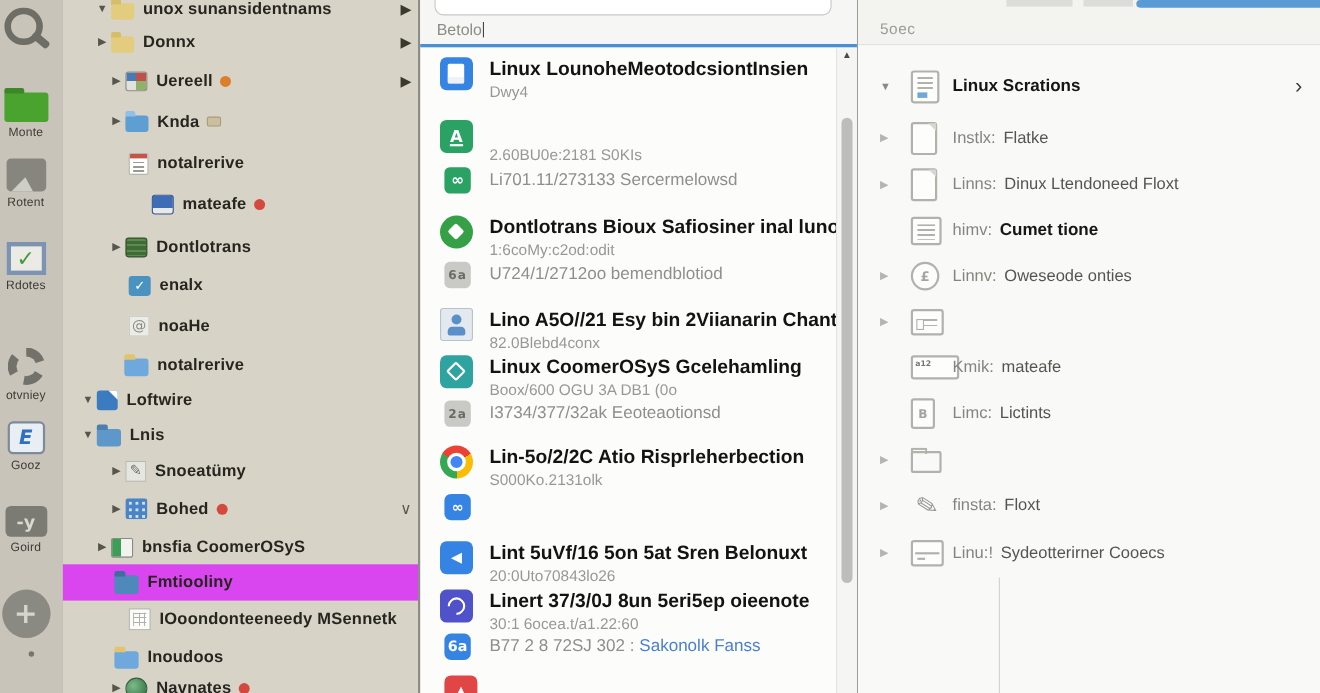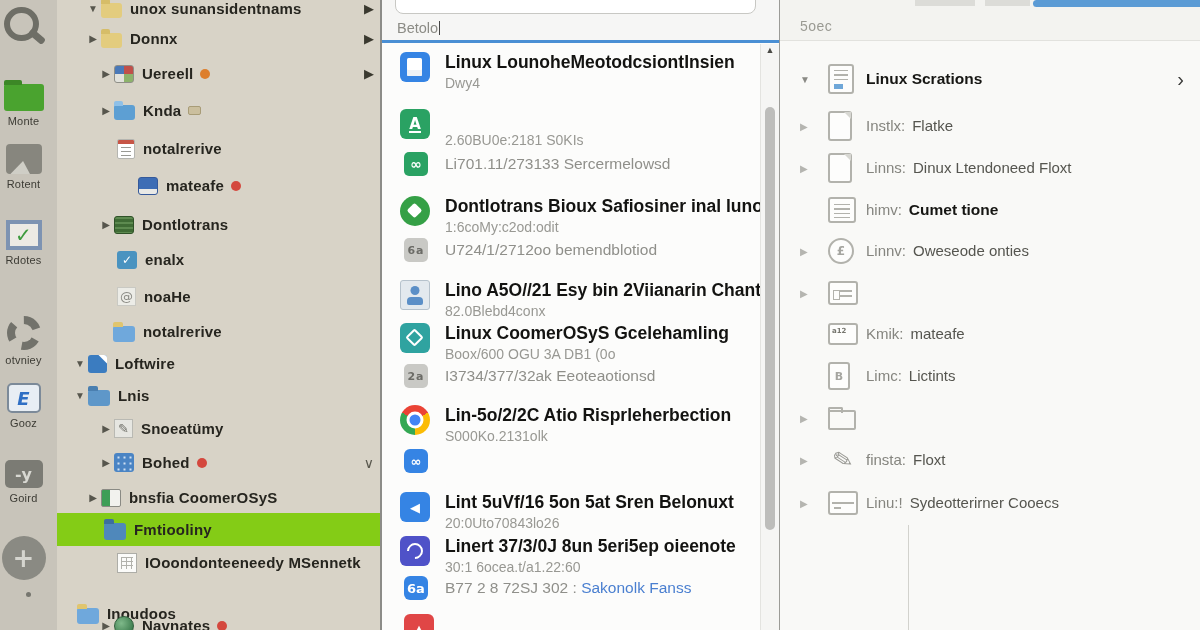--- a/index.html
+++ b/index.html
@@ -10,21 +10,21 @@
   .rail{position:absolute;left:0;top:0;width:57px;height:630px;background:#c8c4ba;
     border-right:1px solid #a49f93;}
   .rail-item{position:absolute;left:0;width:47px;display:flex;flex-direction:column;
     align-items:center;gap:4px;}
   .rail-label{font-size:11px;color:#3c3b34;letter-spacing:.2px;white-space:nowrap;}
   .rail-dot{position:absolute;left:26px;top:592px;width:5px;height:5px;border-radius:50%;background:#76766f;}
 
   
   .tree{position:absolute;left:57px;top:0;width:323px;height:630px;background:#d8d3c7;overflow:hidden;}
   .trow{position:absolute;left:0;width:100%;height:33px;display:flex;align-items:center;box-sizing:border-box;white-space:nowrap;}
-  .trow.sel{background:#84cc16;}
+  .trow.sel{background:#d946ef;}
   .chv{width:16px;flex:0 0 16px;text-align:center;font-size:10px;color:#57564d;}
   .tlabel{margin-left:8px;font-size:15px;font-weight:600;color:#26251f;letter-spacing:.2px;}
   .badge{width:10px;height:10px;border-radius:50%;margin-left:7px;flex:0 0 auto;}
   .badge.tag{width:11px;height:7px;border-radius:2px;border:1px solid #a89c77;}
   .rchv{position:absolute;right:6px;font-size:13px;color:#3a392f;}
   .rchv.v{font-size:14px;color:#5a594f;}
 
   
   .mid{position:absolute;left:380px;top:0;width:397px;height:630px;background:#fcfcfb;
     border-left:2px solid #8c8c88;border-right:3px solid #9b9b97;box-sizing:content-box;}
@@ -247,21 +247,21 @@
         <span class="tlabel">bnsfia CoomerOSyS</span>
       </div>
       <div class="trow sel" style="top: 513px; padding-left: 47px;">
         <span class="ic icx-folder" style="width: 22px; height: 17px; --fb: #4f88bb; --ft: #3d6f9e;"></span>
         <span class="tlabel">Fmtiooliny</span>
       </div>
       <div class="trow" style="top: 546px; padding-left: 60px;">
         <span class="ic icx-sheet" style="width: 20px; height: 20px;"></span>
         <span class="tlabel">IOoondonteeneedy MSennetk</span>
       </div>
-      <div class="trow" style="top: 597px; padding-left: 20px;">
+      <div class="trow" style="top: 581px; padding-left: 47px;">
         <span class="ic icx-folder" style="width: 22px; height: 16px; --fb: #6fa8dc; --ft: #e0c56e;"></span>
         <span class="tlabel">Inoudoos</span>
       </div>
       <div class="trow" style="top: 609px; padding-left: 41px;">
         <span class="chv">▶</span>
         <span class="ic icx-globe" style="width: 20px; height: 20px;"></span>
         <span class="tlabel">Navnates</span>
         <span class="badge" style="background: rgb(212, 72, 62);"></span>
       </div>
     </div>
@@ -385,21 +385,21 @@
           <div class="rlabel"><span class="rprefix">Linnv:</span><span class="rvalue">Oweseode onties</span></div>
         </div>
         <div class="rrow" style="top: 278px;">
           <span class="rchev">▶</span>
           <span class="rico-wrap">
             <span class="ic ico-base ico-cardlines" style="width: 30px; height: 24px;"></span>
           </span>
         </div>
         <div class="rrow" style="top: 319px;">
           <span class="rico-wrap">
-            <span class="ic ico-base ico-carda12" style="width: 30px; height: 22px;">a12</span>
+            <span class="ic ico-base ico-carda12" style="width: 44px; height: 22px;">a12</span>
           </span>
           <div class="rlabel"><span class="rprefix">Kmik:</span><span class="rvalue">mateafe</span></div>
         </div>
         <div class="rrow" style="top: 361px;">
           <span class="rico-wrap">
             <span class="ic ico-base ico-licdoc" style="width: 22px; height: 28px;">B</span>
           </span>
           <div class="rlabel"><span class="rprefix">Limc:</span><span class="rvalue">Lictints</span></div>
         </div>
         <div class="rrow" style="top: 403px;">

